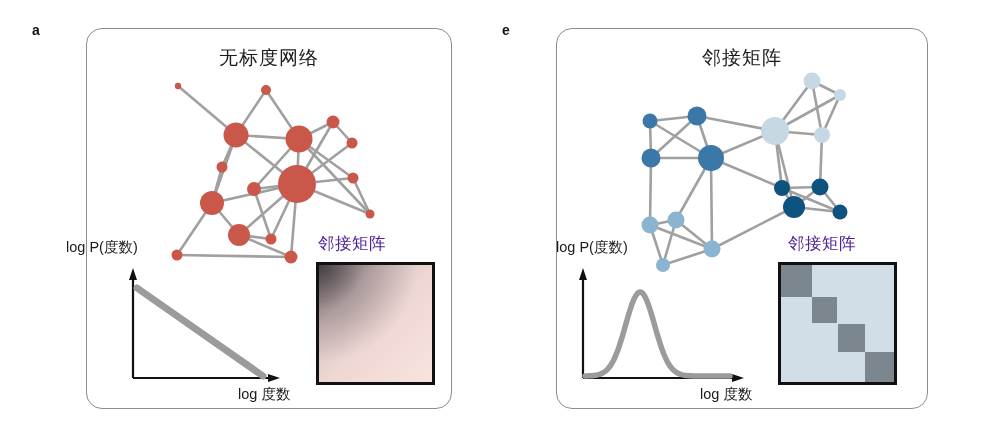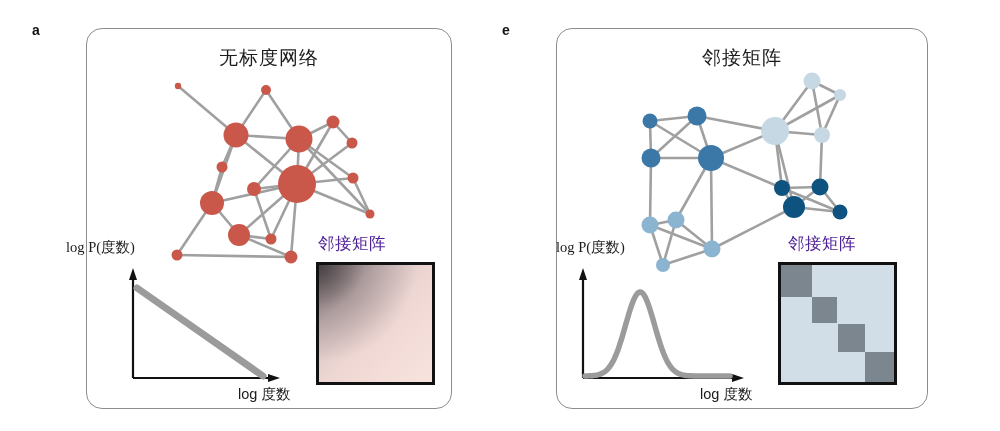--- a/index.html
+++ b/index.html
@@ -49,21 +49,21 @@
     color: #1b1b1b;
     letter-spacing: 1px;
     font-family: "DejaVu Sans", "Liberation Sans", sans-serif;
   }
 
   .axis-y-label {
     position: absolute;
     font-size: 14.5px;
     color: #1b1b1b;
     white-space: nowrap;
-    font-family: Liberation Serif, serif;
+    font-family: Liberation Sans, sans-serif;
   }
   .axis-x-label {
     position: absolute;
     font-size: 14.5px;
     color: #1b1b1b;
     white-space: nowrap;
     font-family: "Liberation Sans", "DejaVu Sans", sans-serif;
     text-align: right;
   }
   .matrix-title {

